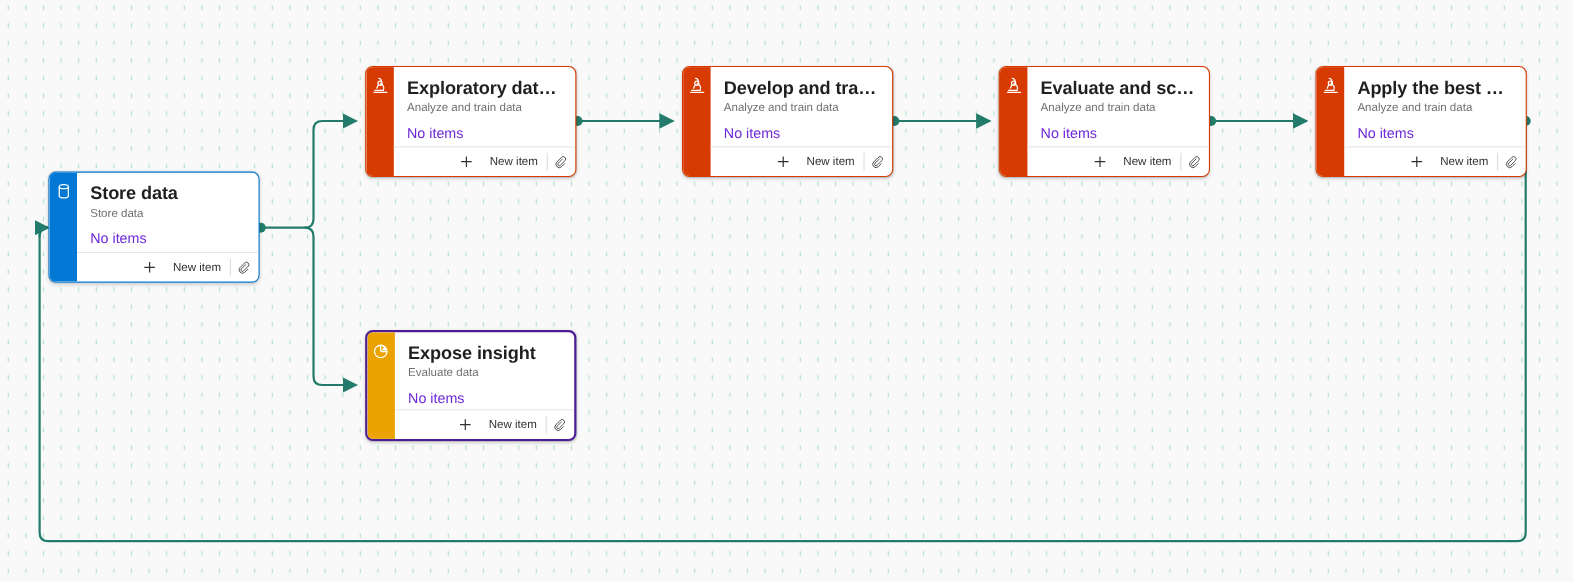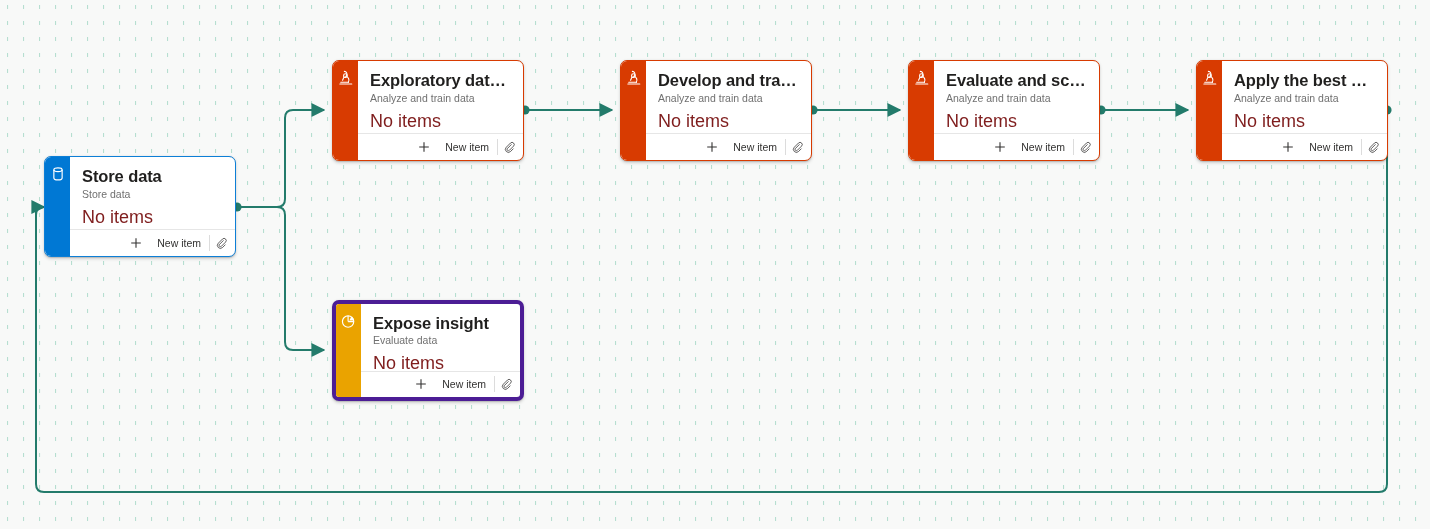--- a/index.html
+++ b/index.html
@@ -85,22 +85,22 @@
     margin: 1px 10px 0 12px;
     font-size: 10.5px;
     color: #707070;
     line-height: 14px;
     white-space: nowrap;
     overflow: hidden;
     text-overflow: ellipsis;
   }
   .card-status {
     margin: 8px 10px 0 12px;
-    font-size: 18px;
-    color: #7f1d1d;
+    font-size: 13px;
+    color: #6d28d9;
     line-height: 16px;
     white-space: nowrap;
   }
   .card-footer {
     margin-top: auto;
     border-top: 1px solid #e6e6e6;
     height: 26px;
     display: flex;
     align-items: center;
     justify-content: flex-end;
@@ -136,21 +136,21 @@
     align-items: center;
     justify-content: center;
     color: #323130;
     cursor: pointer;
   }
   .attach-btn svg { display:block; width:13px; height:13px; }
 
   
   .card.blue  { border: 1px solid #0d7fd6; }
   .card.red   { border: 1px solid #d83b01; }
-  .card.amber { border: 4px solid #4c1d95; }
+  .card.amber { border: 2px solid #4c1d95; }
 </style>
 </head>
 <body>
 
 <div id="canvas">
 
   <svg id="dots" width="1430" height="529" aria-hidden="true">
     <defs>
       <pattern id="gridpat" width="16" height="16" patternUnits="userSpaceOnUse">
         <rect x="7" y="5" width="1.1" height="4" fill="#b6ded0"></rect>

